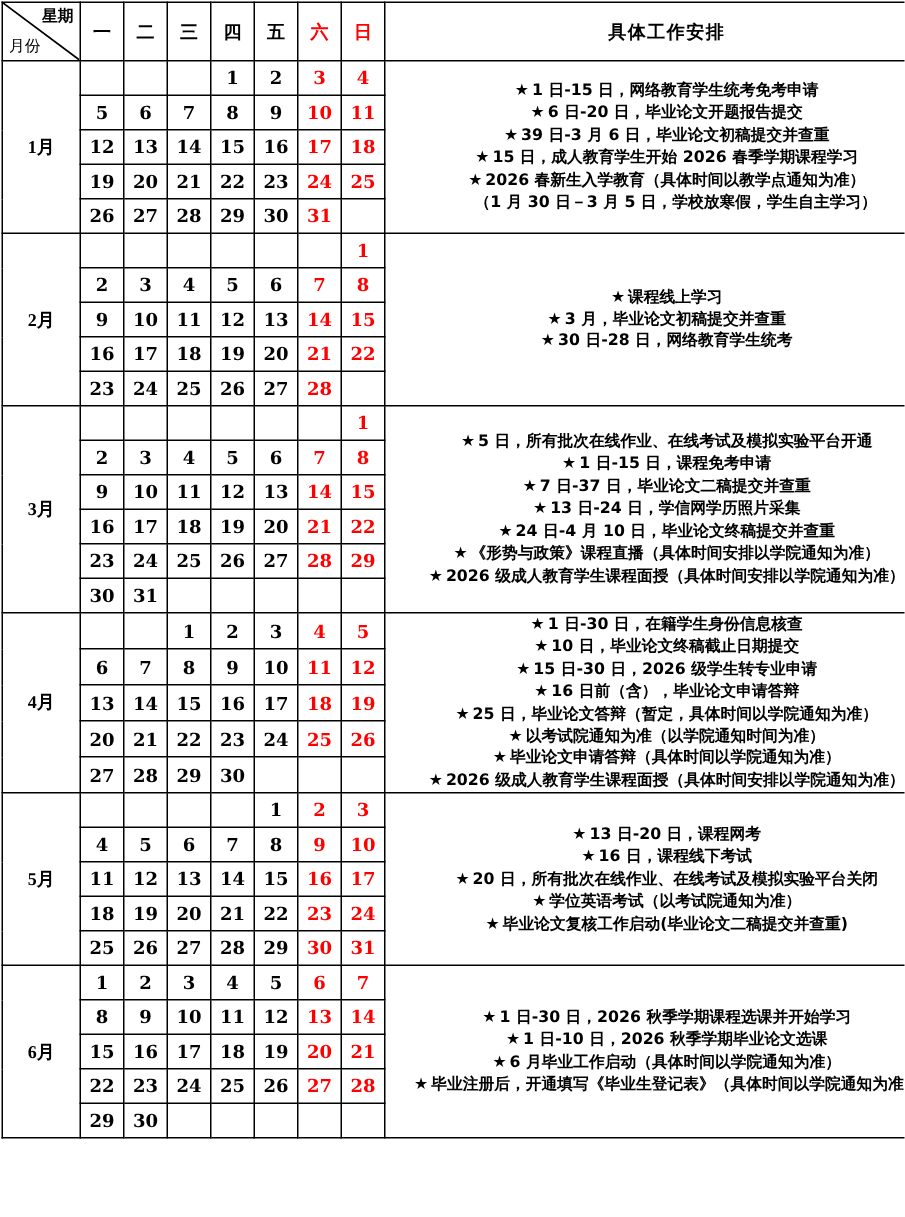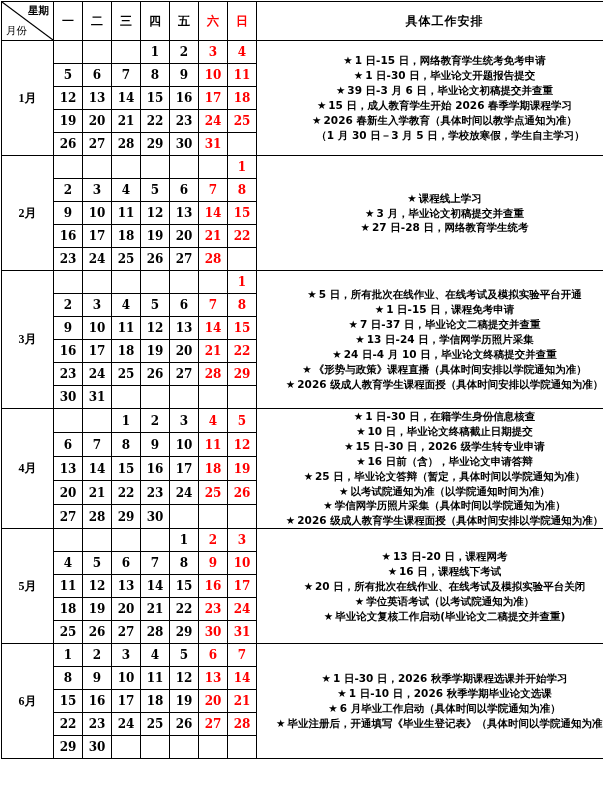--- a/index.html
+++ b/index.html
@@ -161,21 +161,21 @@
           <td class="month-label" rowspan="5">1月</td>
           <td class="day empty"></td>
           <td class="day empty"></td>
           <td class="day empty"></td>
           <td class="day">1</td>
           <td class="day">2</td>
           <td class="day weekend">3</td>
           <td class="day weekend">4</td>
           <td class="notes" rowspan="5">
             <div class="note-line"><span class="star">★</span><span>1 日-15 日，网络教育学生统考免考申请</span></div>
-            <div class="note-line"><span class="star">★</span><span>1 日-30 日，毕业论文开题报告提交</span></div>
+            <div class="note-line"><span class="star">★</span><span>6 日-20 日，毕业论文开题报告提交</span></div>
             <div class="note-line"><span class="star">★</span><span>39 日-3 月 6 日，毕业论文初稿提交并查重</span></div>
             <div class="note-line"><span class="star">★</span><span>15 日，成人教育学生开始 2026 春季学期课程学习</span></div>
             <div class="note-line"><span class="star">★</span><span>2026 春新生入学教育（具体时间以教学点通知为准）</span></div>
             <div class="note-line indent"><span>（1 月 30 日－3 月 5 日，学校放寒假，学生自主学习）</span></div>
           </td>
         </tr>
         <tr>
           <td class="day">5</td>
           <td class="day">6</td>
           <td class="day">7</td>
@@ -216,21 +216,21 @@
           <td class="day empty"></td>
           <td class="day empty"></td>
           <td class="day empty"></td>
           <td class="day empty"></td>
           <td class="day empty"></td>
           <td class="day weekend empty"></td>
           <td class="day weekend">1</td>
           <td class="notes" rowspan="5">
             <div class="note-line"><span class="star">★</span><span>课程线上学习</span></div>
             <div class="note-line"><span class="star">★</span><span>3 月，毕业论文初稿提交并查重</span></div>
-            <div class="note-line"><span class="star">★</span><span>27 日-28 日，网络教育学生统考</span></div>
+            <div class="note-line"><span class="star">★</span><span>30 日-28 日，网络教育学生统考</span></div>
           </td>
         </tr>
         <tr>
           <td class="day">2</td>
           <td class="day">3</td>
           <td class="day">4</td>
           <td class="day">5</td>
           <td class="day">6</td>
           <td class="day weekend">7</td>
           <td class="day weekend">8</td>
@@ -335,21 +335,21 @@
           <td class="day">3</td>
           <td class="day weekend">4</td>
           <td class="day weekend">5</td>
           <td class="notes" rowspan="5">
             <div class="note-line"><span class="star">★</span><span>1 日-30 日，在籍学生身份信息核查</span></div>
             <div class="note-line"><span class="star">★</span><span>10 日，毕业论文终稿截止日期提交</span></div>
             <div class="note-line"><span class="star">★</span><span>15 日-30 日，2026 级学生转专业申请</span></div>
             <div class="note-line"><span class="star">★</span><span>16 日前（含），毕业论文申请答辩</span></div>
             <div class="note-line"><span class="star">★</span><span>25 日，毕业论文答辩（暂定，具体时间以学院通知为准）</span></div>
             <div class="note-line"><span class="star">★</span><span>以考试院通知为准（以学院通知时间为准）</span></div>
-            <div class="note-line"><span class="star">★</span><span>学信网学历照片采集（具体时间以学院通知为准）</span></div>
+            <div class="note-line"><span class="star">★</span><span>毕业论文申请答辩（具体时间以学院通知为准）</span></div>
             <div class="note-line"><span class="star">★</span><span>2026 级成人教育学生课程面授（具体时间安排以学院通知为准）</span></div>
           </td>
         </tr>
         <tr>
           <td class="day">6</td>
           <td class="day">7</td>
           <td class="day">8</td>
           <td class="day">9</td>
           <td class="day">10</td>
           <td class="day weekend">11</td>

